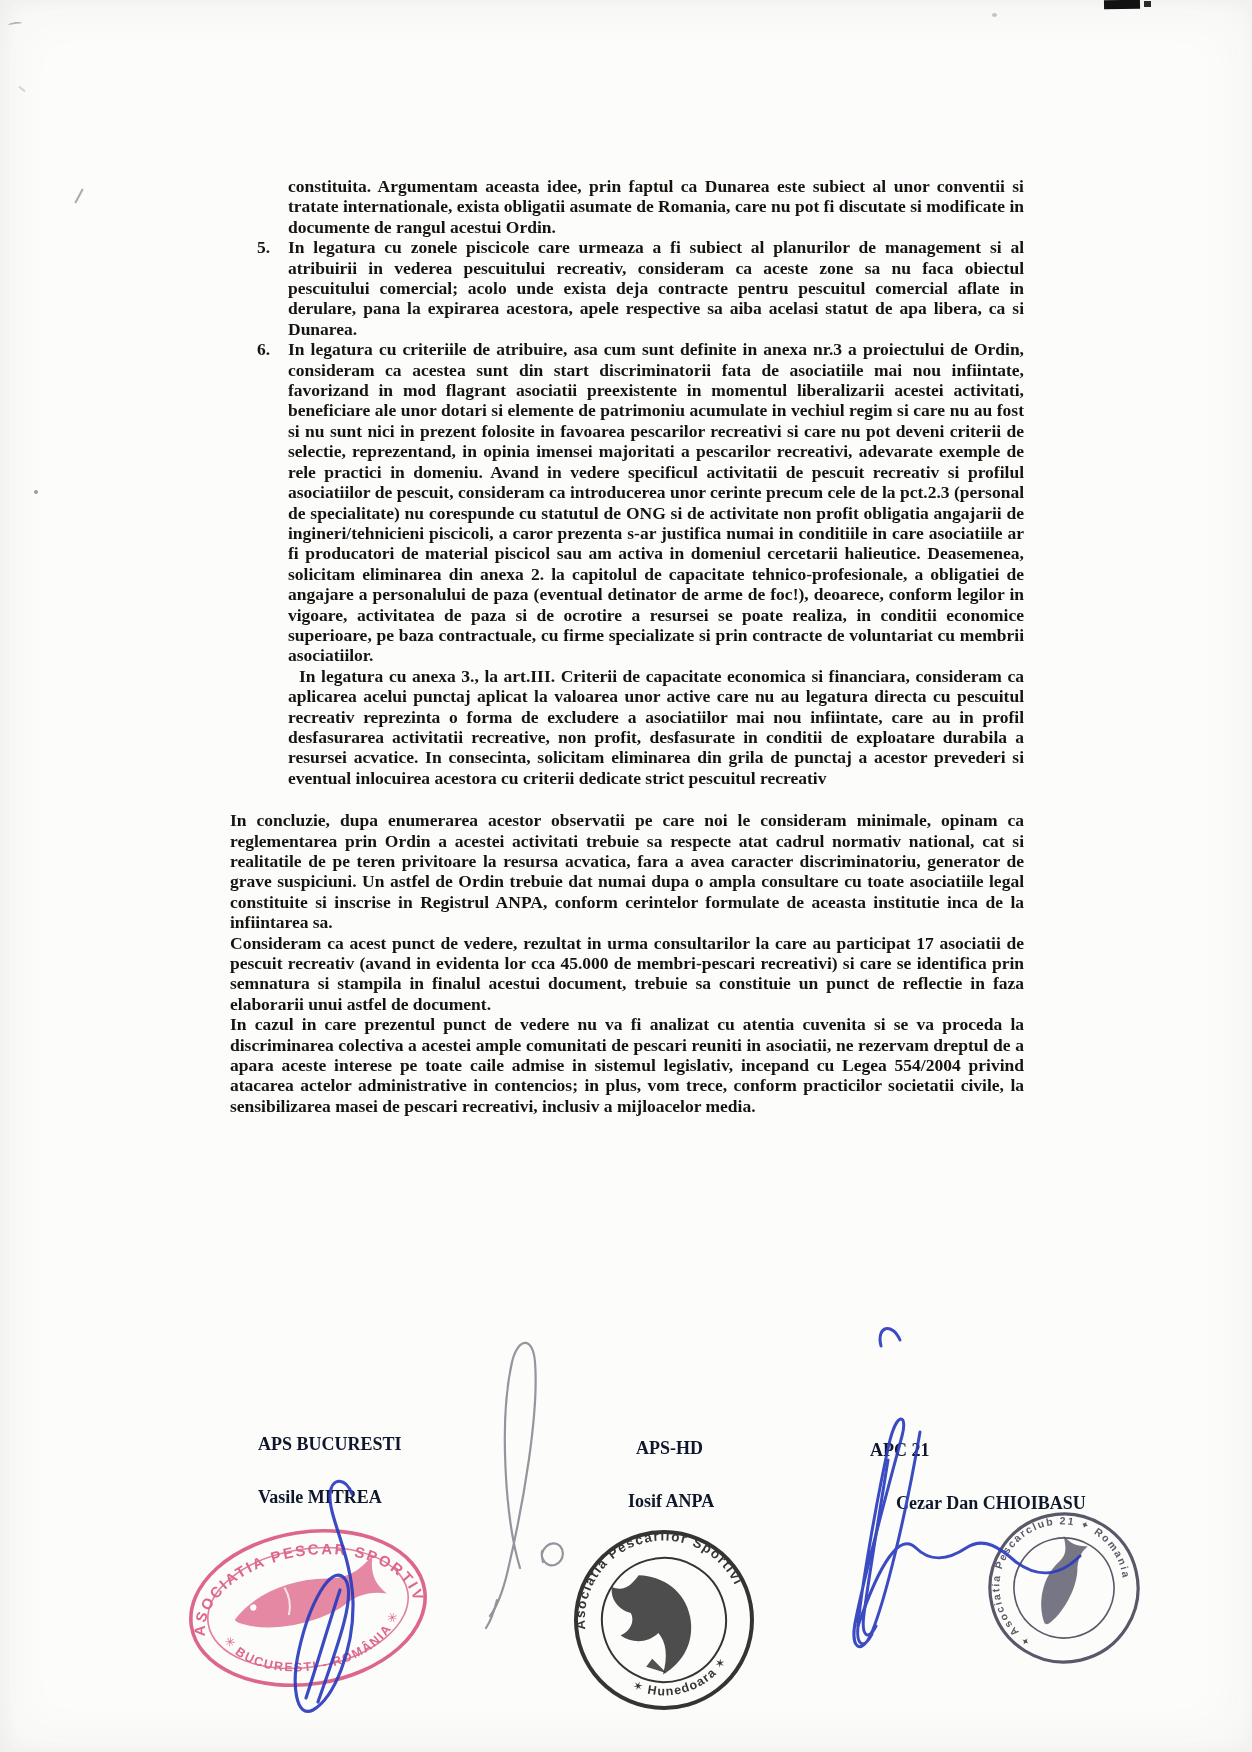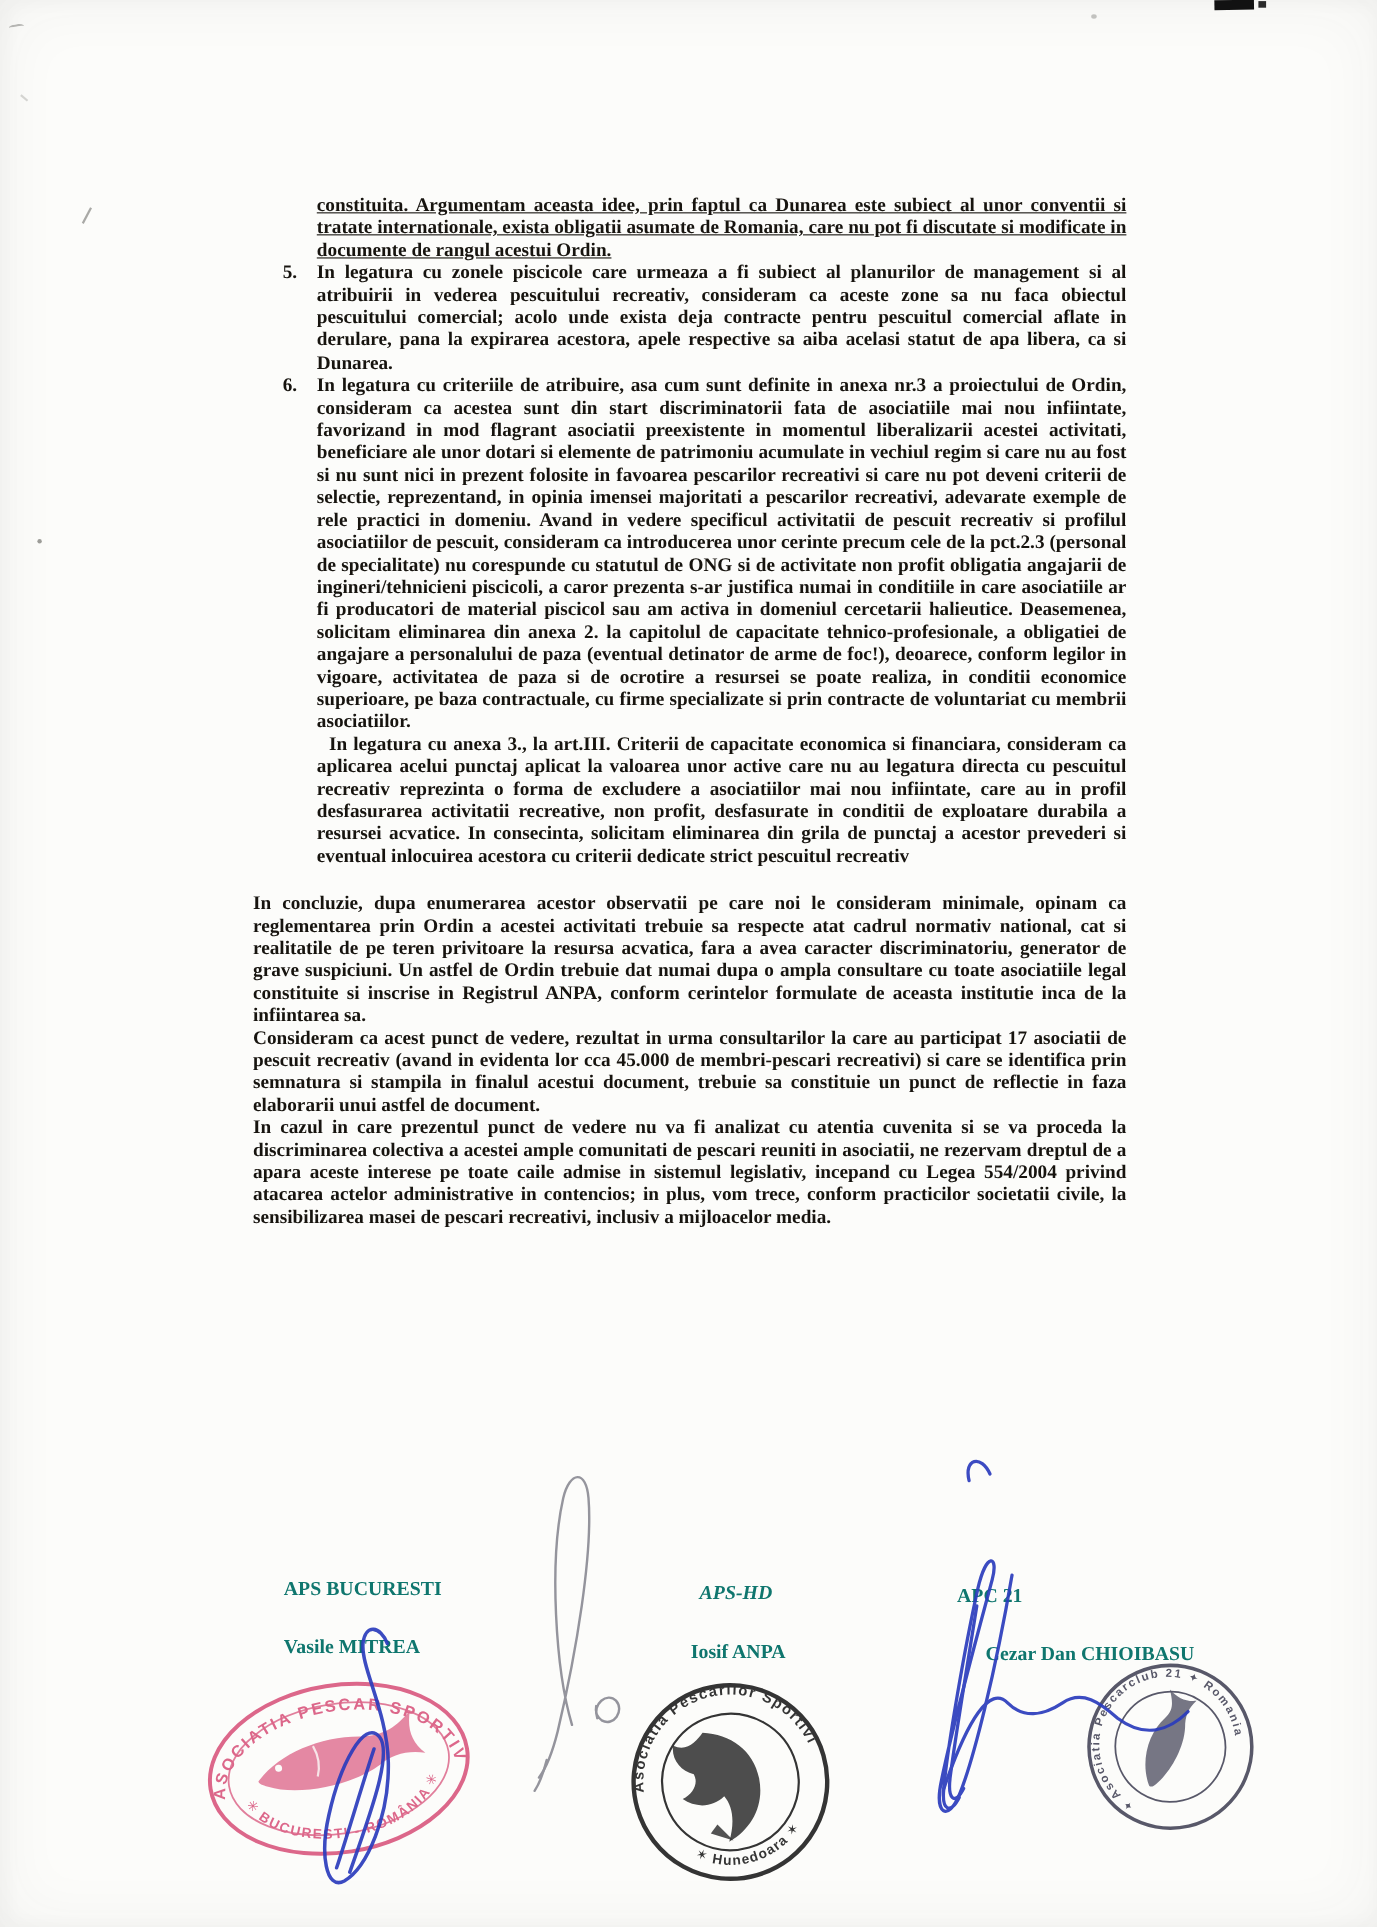--- a/index.html
+++ b/index.html
@@ -11,28 +11,28 @@
     font-family:"Liberation Serif","DejaVu Serif",serif;
     color:#17140f;
     box-shadow:inset 0 0 60px rgba(60,60,55,.05), inset 4px 0 18px rgba(60,60,55,.04);
   }
   .doc{
     position:absolute;left:230px;top:176px;width:794px;
     font-weight:700;font-size:17.5px;line-height:20.4px;
     text-align:justify;
   }
   .doc p{margin:0;}
-  .indent{padding-left:58px;text-decoration:underline;}
+  .indent{padding-left:58px;}
   .pi{text-indent:11px;}
   .li{position:relative;padding-left:58px;}
   .num{position:absolute;left:27px;top:0;}
   .it{}
   .concl{margin-top:22px;}
   .sig-label{
-    position:absolute;font-weight:700;font-size:18px;color:#0f766e;
+    position:absolute;font-weight:700;font-size:18px;color:#0f172a;
     white-space:nowrap;
   }
   .artifact{position:absolute;}
   svg{position:absolute;left:0;top:0;pointer-events:none;}
   .stamp-text{font-family:"Liberation Sans","DejaVu Sans",sans-serif;font-weight:700;}
 </style>
 </head>
 <body>
 
 <div class="page">
@@ -62,21 +62,21 @@
     </div>
 
     <div class="concl">
       <p>In concluzie, dupa enumerarea acestor observatii pe care noi le consideram minimale, opinam ca reglementarea prin Ordin a acestei activitati trebuie sa respecte atat cadrul normativ national, cat si realitatile de pe teren privitoare la resursa acvatica, fara a avea caracter discriminatoriu, generator de grave suspiciuni. Un astfel de Ordin trebuie dat numai dupa o ampla consultare cu toate asociatiile legal constituite si inscrise in Registrul ANPA, conform cerintelor formulate de aceasta institutie inca de la infiintarea sa.</p>
       <p>Consideram ca acest punct de vedere, rezultat in urma consultarilor la care au participat 17 asociatii de pescuit recreativ (avand in evidenta lor cca 45.000 de membri-pescari recreativi) si care se identifica prin semnatura si stampila in finalul acestui document, trebuie sa constituie un punct de reflectie in faza elaborarii unui astfel de document.</p>
       <p>In cazul in care prezentul punct de vedere nu va fi analizat cu atentia cuvenita si se va proceda la discriminarea colectiva a acestei ample comunitati de pescari reuniti in asociatii, ne rezervam dreptul de a apara aceste interese pe toate caile admise in sistemul legislativ, incepand cu Legea 554/2004 privind atacarea actelor administrative in contencios; in plus, vom trece, conform practicilor societatii civile, la sensibilizarea masei de pescari recreativi, inclusiv a mijloacelor media.</p>
     </div>
   </div>
 
   <div class="sig-label" style="left:258px;top:1434px;">APS BUCURESTI</div>
-  <div class="sig-label" style="left:636px;top:1438px;font-style:italic;">APS-HD</div>
+  <div class="sig-label" style="left:636px;top:1438px;">APS-HD</div>
   <div class="sig-label" style="left:870px;top:1440px;">APC 21</div>
 
   <div class="sig-label" style="left:258px;top:1487px;">Vasile MITREA</div>
   <div class="sig-label" style="left:628px;top:1491px;">Iosif ANPA</div>
   <div class="sig-label" style="left:896px;top:1493px;">Cezar Dan CHIOIBASU</div>
 
   <svg width="1252" height="1752" viewBox="0 0 1252 1752">
 
     <g transform="translate(308,1608) rotate(-9)" opacity="0.88">
       <ellipse cx="0" cy="0" rx="118" ry="76" fill="none" stroke="#d8537b" stroke-width="3.6"></ellipse>

